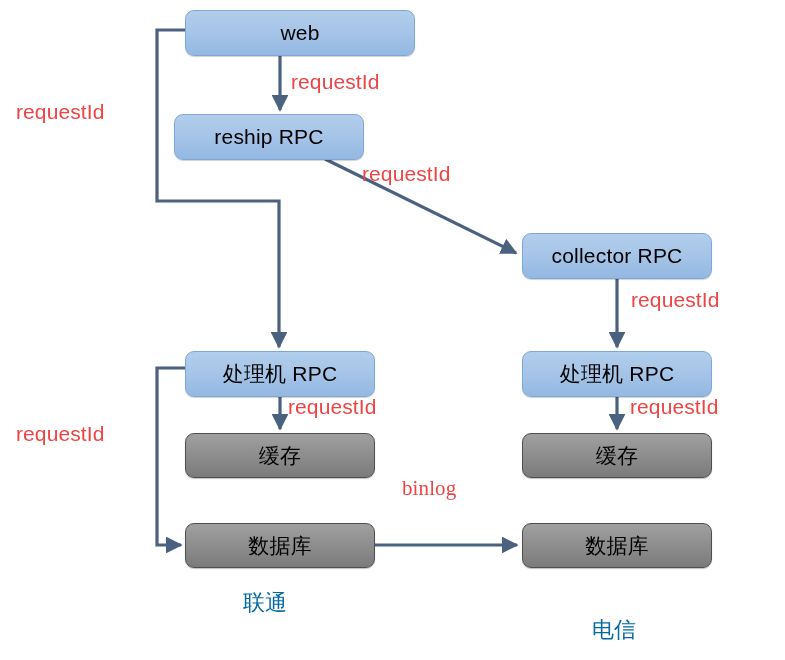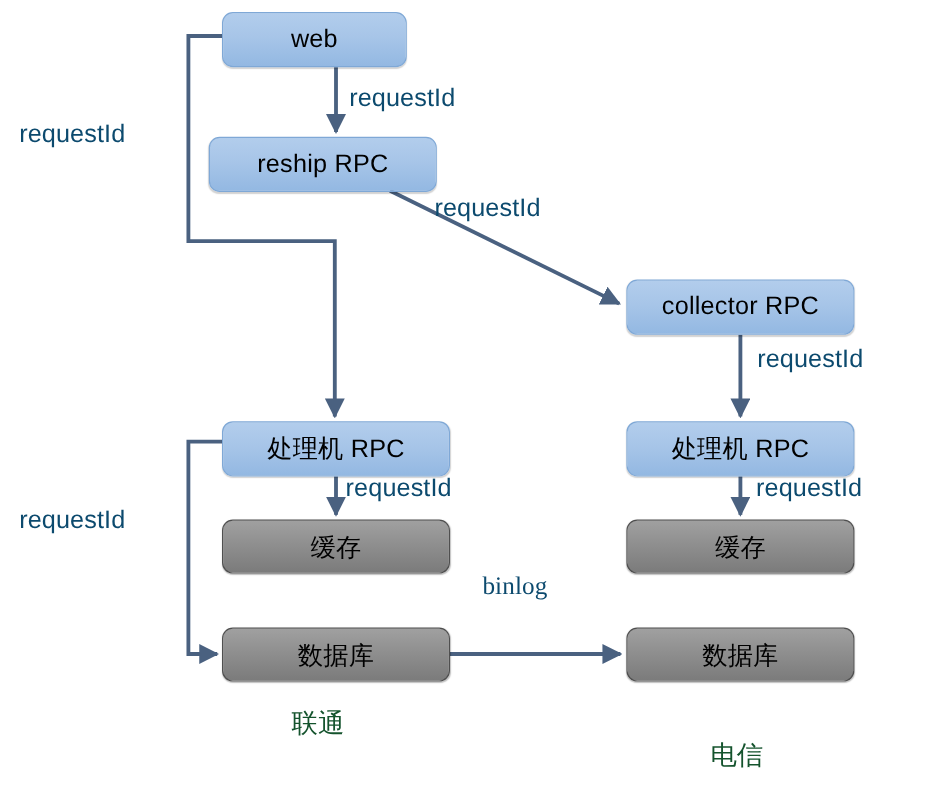--- a/index.html
+++ b/index.html
@@ -44,30 +44,30 @@
   }
   .node-gray {
     background: linear-gradient(to bottom, #a0a0a0 0%, #8f8f8f 45%, #7b7b7b 100%);
     border: 1px solid #4f4f4f;
     box-shadow: 0 1px 1px rgba(0,0,0,0.25);
     font-family: Liberation Serif, serif;
   }
   .edge-label {
     position: absolute;
     font-size: 21px;
-    color: #0c4a6e;
+    color: #ef4444;
     white-space: nowrap;
     z-index: 4;
     letter-spacing: 0.1px;
   }
   .group-label {
     position: absolute;
     font-family: "DejaVu Serif", "Liberation Serif", serif;
     font-size: 22px;
-    color: #14532d;
+    color: #0369a1;
     white-space: nowrap;
     z-index: 4;
   }
 </style>
 </head>
 <body>
 
 <div id="diagram-canvas">
 
   <svg id="edge-layer" viewBox="0 0 785 660" width="785" height="660" xmlns="http://www.w3.org/2000/svg">
@@ -90,21 +90,21 @@
       <path d="M 280 397 L 280 429" marker-end="url(#arrowhead)"></path>
 
       <path d="M 617 397 L 617 429" marker-end="url(#arrowhead)"></path>
 
       <path d="M 185 368 L 157 368 L 157 545 L 181 545" marker-end="url(#arrowhead)"></path>
 
       <path d="M 375 545 L 517 545" marker-end="url(#arrowhead)"></path>
     </g>
   </svg>
 
-  <div class="node node-blue" style="left:185px; top:10px; width:154px; height:46px;">
+  <div class="node node-blue" style="left:185px; top:10px; width:230px; height:46px;">
     <span>web</span>
   </div>
 
   <div class="node node-blue" style="left:174px; top:114px; width:190px; height:46px;">
     <span>reship RPC</span>
   </div>
 
   <div class="node node-blue" style="left:522px; top:233px; width:190px; height:46px;">
     <span>collector RPC</span>
   </div>

